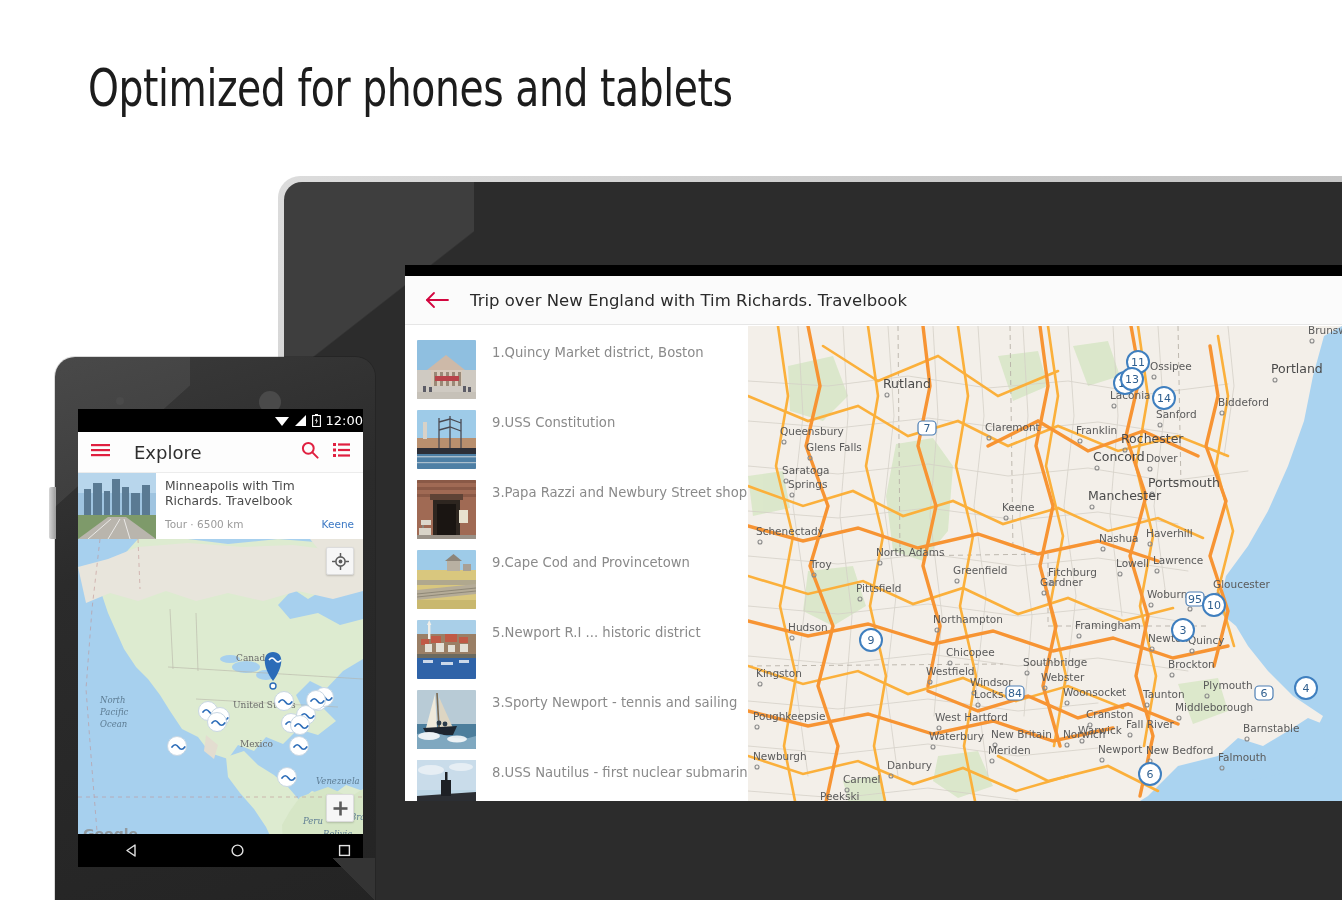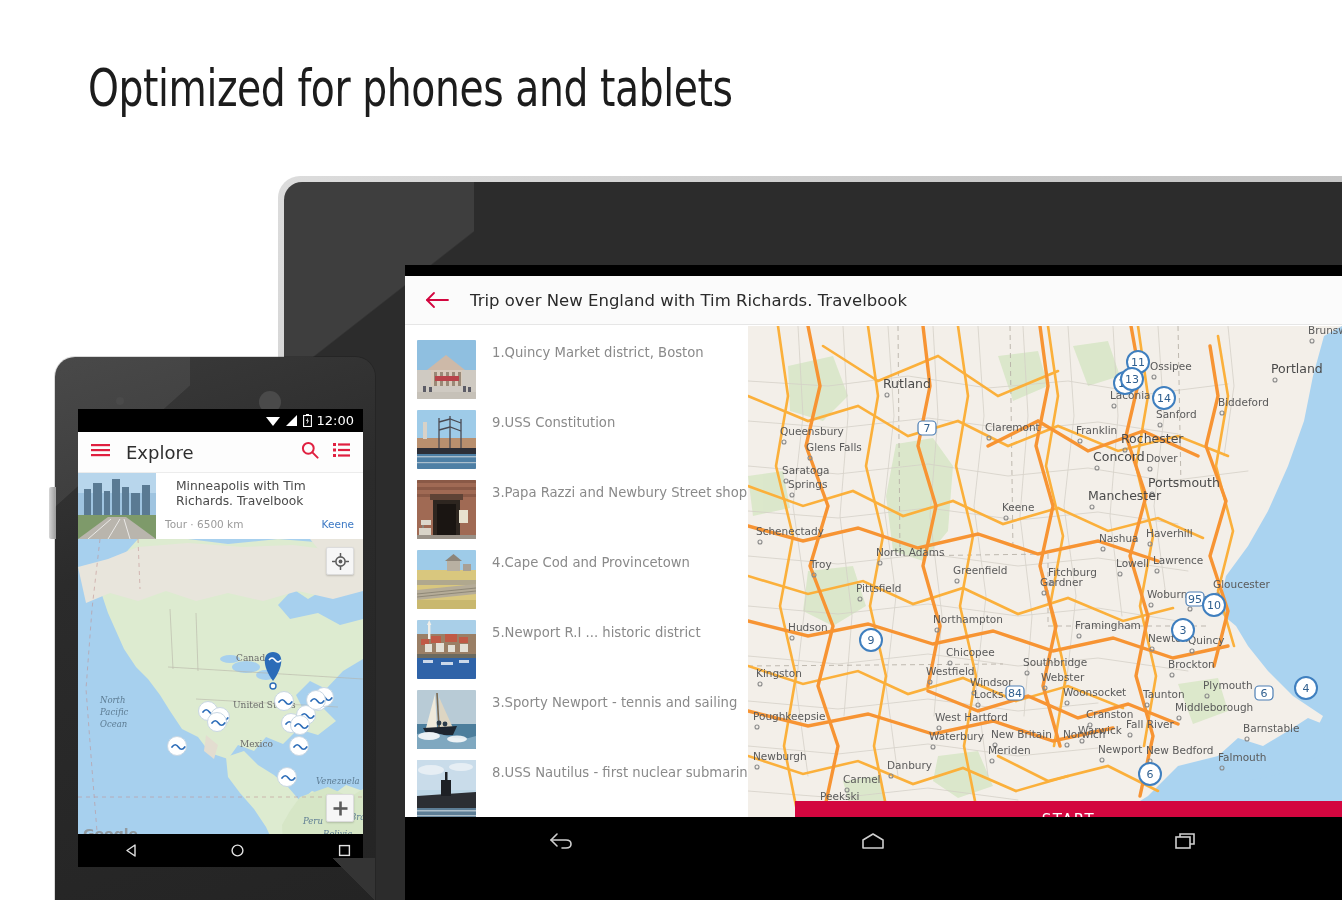--- a/index.html
+++ b/index.html
@@ -43,21 +43,21 @@
     overflow:hidden;
   }
   #tablet-bezel-gloss {
     position:absolute; left:0; top:0; width:190px; height:230px;
     background:linear-gradient(142deg, rgba(255,255,255,0.085) 0%, rgba(255,255,255,0.085) 52%, rgba(255,255,255,0) 52.5%);
     pointer-events:none;
   }
   #tablet-screen {
     position:absolute;
     left:127px; top:89px;
-    width:937px; height:635px;
+    width:937px; height:536px;
     background:#000;
     overflow:hidden;
   }
   #tablet-screen-inner {
     position:absolute;
     left:0; top:11px;
     width:937px; height:588px;
     background:#fff;
     overflow:hidden;
   }
@@ -143,34 +143,34 @@
     border-radius:2px 0 0 2px;
   }
   #phone-cam { position:absolute; left:61px; top:40px; width:8px; height:8px; border-radius:50%; background:#4a4a4a; }
   #phone-speaker { position:absolute; left:204px; top:34px; width:22px; height:22px; border-radius:50%; background:#4a4a4a; }
   #phone-screen {
     position:absolute; left:23px; top:52px; width:285px; height:458px;
     background:#fff; overflow:hidden;
   }
   #p-status {
     height:23px; background:#000; display:flex; align-items:center; justify-content:flex-end;
-    padding-right:9px; gap:5px;
+    gap:5px;
   }
   #p-time { color:#fff; font-size:13px; font-family:"DejaVu Sans","Liberation Sans",sans-serif; }
   #p-appbar {
     height:41px; background:#fdfdfd; display:flex; align-items:center;
     border-bottom:1px solid #ececec;
   }
   #p-hamburger { margin-left:13px; cursor:pointer; }
-  #p-explore { margin-left:16px; font-size:18px; color:#2e2e2e; font-family:"DejaVu Sans","Liberation Sans",sans-serif; }
+  #p-explore { margin-left:24px; font-size:18px; color:#2e2e2e; font-family:"DejaVu Sans","Liberation Sans",sans-serif; }
   #p-search { margin-left:auto; margin-right:14px; cursor:pointer; }
   #p-listicon { margin-right:13px; cursor:pointer; }
   #p-card { height:66px; display:flex; background:#fff; }
   #p-card-thumb { width:78px; flex:0 0 78px; position:relative; overflow:hidden; }
-  #p-card-body { flex:1; padding:6px 8px 0 20px; position:relative; }
+  #p-card-body { flex:1; padding:6px 8px 0 9px; position:relative; }
   #p-card-title { font-size:12.3px; color:#4a4a4a; line-height:15px; font-family:"DejaVu Sans","Liberation Sans",sans-serif; }
   #p-card-meta { position:absolute; left:9px; bottom:9px; font-size:10.5px; color:#9b9b9b; font-family:"DejaVu Sans","Liberation Sans",sans-serif; }
   #p-card-price { position:absolute; right:9px; bottom:9px; font-size:10.5px; color:#3b78c4; font-family:"DejaVu Sans","Liberation Sans",sans-serif; }
   #p-map { position:relative; height:305px; overflow:hidden; background:#aad3f0; }
   #p-mylocation {
     position:absolute; right:9px; top:8px; width:28px; height:28px;
     background:#f6f6f6; border:1px solid #dcdcdc; border-radius:2px;
     display:flex; align-items:center; justify-content:center; cursor:pointer;
     box-shadow:0 1px 2px rgba(0,0,0,.18);
   }
@@ -304,21 +304,21 @@
                 </g>
                 <path d="M0 40 L59 34 L59 44 L0 50 Z" fill="#b5ac98"></path>
                 <g stroke="#8f8877" stroke-width="1">
                   <line x1="0" y1="44" x2="59" y2="38"></line>
                   <line x1="0" y1="47" x2="59" y2="41"></line>
                 </g>
                 <g fill="#c9b86e">
                   <rect y="50" width="59" height="9"></rect>
                 </g>
               </svg></div>
-            <div class="t-label">4.Cape Cod  and Provincetown</div>
+            <div class="t-label">9.Cape Cod  and Provincetown</div>
           </div>
           <div class="t-item">
             <div class="t-thumb"><svg width="59" height="59" viewBox="0 0 59 59">
                 <rect width="59" height="59" fill="#a9cfe8"></rect>
                 <rect y="14" width="59" height="22" fill="#9a7f66"></rect>
                 <g fill="#c05a46">
                   <rect x="14" y="16" width="10" height="7"></rect>
                   <rect x="28" y="14" width="12" height="8"></rect>
                   <rect x="42" y="17" width="9" height="6"></rect>
                   <rect x="4" y="19" width="8" height="6"></rect>

